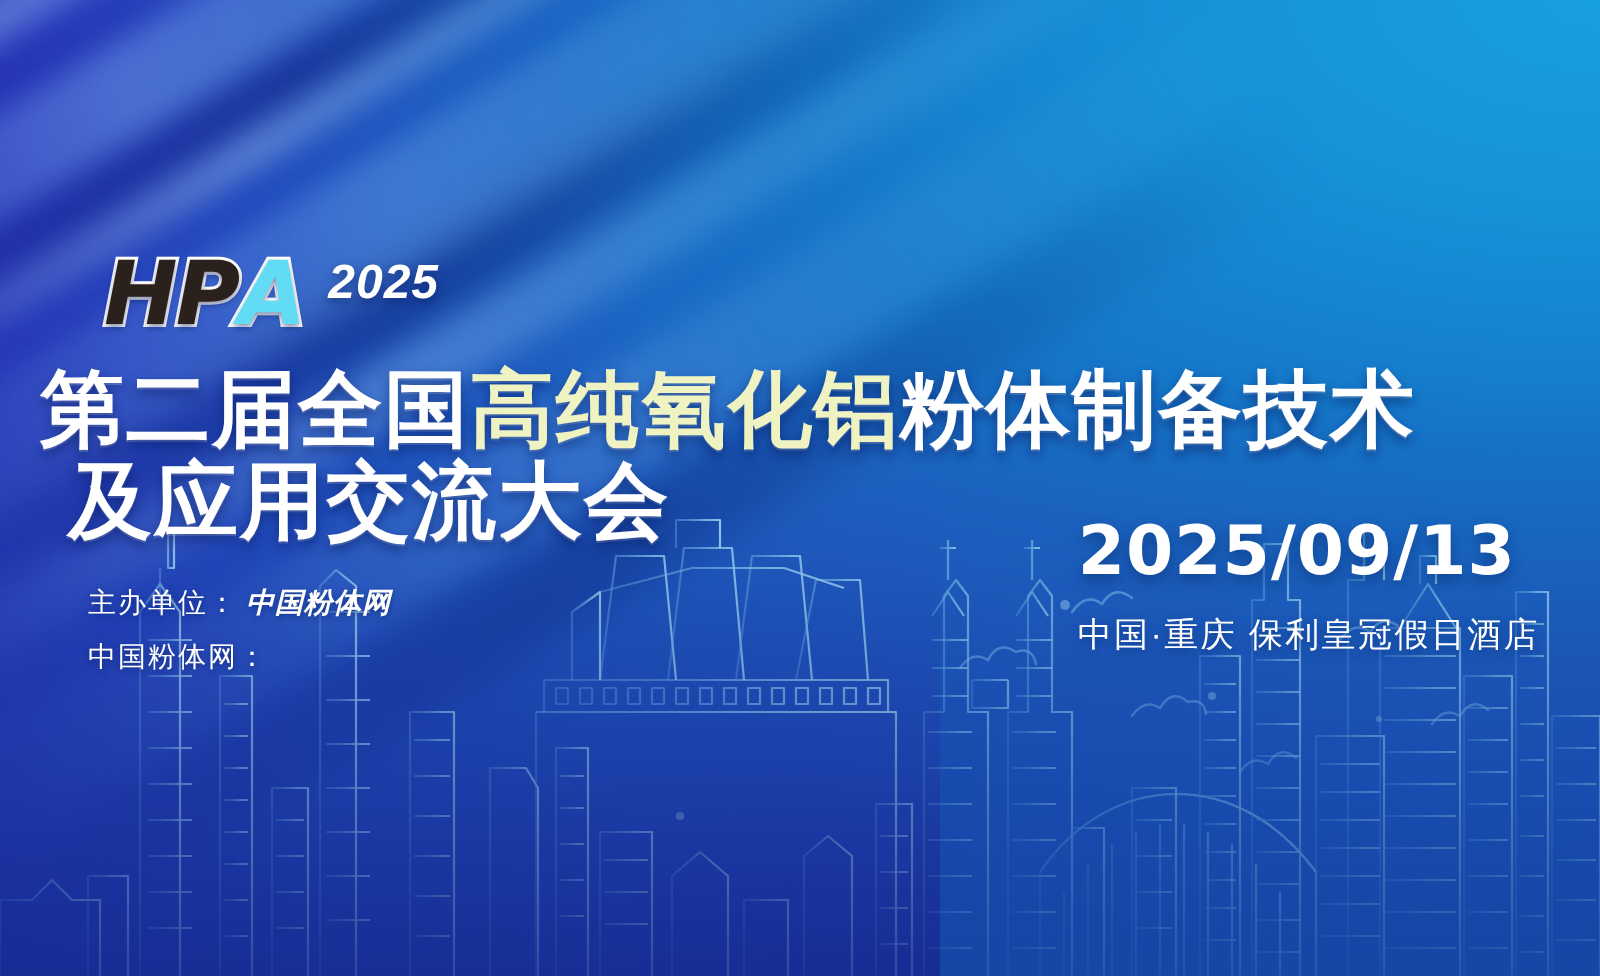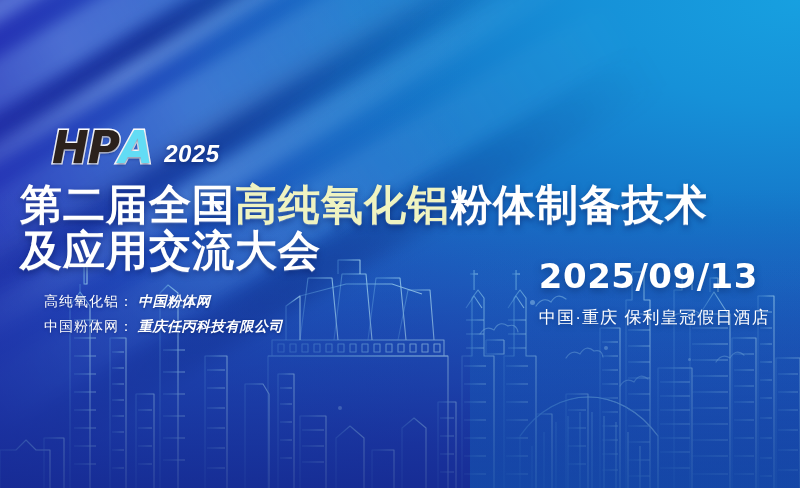--- a/index.html
+++ b/index.html
@@ -86,42 +86,42 @@
     text-shadow:0 2px 3px rgba(10,25,80,.45);
   }
   .logo-a{
     color:#62dcf5;
     -webkit-text-stroke:3px #ffffff;
     paint-order:stroke fill;
     text-shadow:0 2px 3px rgba(10,25,80,.45);
   }
   .logo-year{
     color:#ffffff;font-size:24px;font-weight:bold;font-style:italic;
-    margin-left:12px;margin-bottom:2px;letter-spacing:.5px;
+    margin-left:12px;margin-bottom:14px;letter-spacing:.5px;
     text-shadow:0 2px 4px rgba(8,25,85,.5);
   }
 
   
   .title{
     position:absolute;left:20px;top:182px;width:740px;
     font-family:"DejaVu Sans","Liberation Sans",sans-serif;
     font-weight:bold;font-size:42px;line-height:46px;
     letter-spacing:1px;color:#ffffff;
     text-shadow:0 3px 6px rgba(7,26,92,.55), 0 1px 0 rgba(255,255,255,.22);
   }
   .title .hl{color:#eff3c1;}
-  .title-l2{}
+  .title-l2{margin-left:14px;}
 
   
   .orgs{position:absolute;left:44px;top:292px;color:#ffffff;}
   .org-line{display:flex;align-items:baseline;margin-bottom:7px;
             font-size:14px;line-height:18px;
             text-shadow:0 1px 3px rgba(8,28,95,.55);}
   .org-label{font-weight:normal;letter-spacing:1px;}
-  .org-value{font-weight:bold;font-style:italic;letter-spacing:.5px;margin-left:4px;}
+  .org-value{font-weight:bold;font-style:italic;letter-spacing:.5px;margin-left:4px;font-family:Liberation Mono, monospace;}
 
   
   .datebox{position:absolute;right:30px;top:256px;text-align:left;}
   .date{
     font-family:"DejaVu Sans","Liberation Sans",sans-serif;
     font-size:34px;font-weight:bold;color:#ffffff;letter-spacing:.5px;
     line-height:40px;text-shadow:0 3px 7px rgba(6,40,100,.5);
   }
   .venue{
     margin-top:10px;font-size:17px;font-weight:normal;color:#ffffff;
@@ -265,26 +265,25 @@
       <div class="logo-year">2025</div>
     </div>
 
     <div class="title">
       <div><span>第二届全国</span><span class="hl">高纯氧化铝</span><span>粉体制备技术</span></div>
       <div class="title-l2">及应用交流大会</div>
     </div>
 
     <div class="orgs">
       <div class="org-line">
-        <span class="org-label">高纯氧化铝：</span>
+        <span class="org-label">主办单位：</span>
         <span class="org-value">中国粉体网</span>
       </div>
       <div class="org-line">
         <span class="org-label">中国粉体网：</span>
-        <span class="org-value">重庆任丙科技有限公司</span>
       </div>
     </div>
 
     <div class="datebox">
       <div class="date">2025/09/13</div>
       <div class="venue">中国·重庆 保利皇冠假日酒店</div>
     </div>
 
   </div>
 </div>

